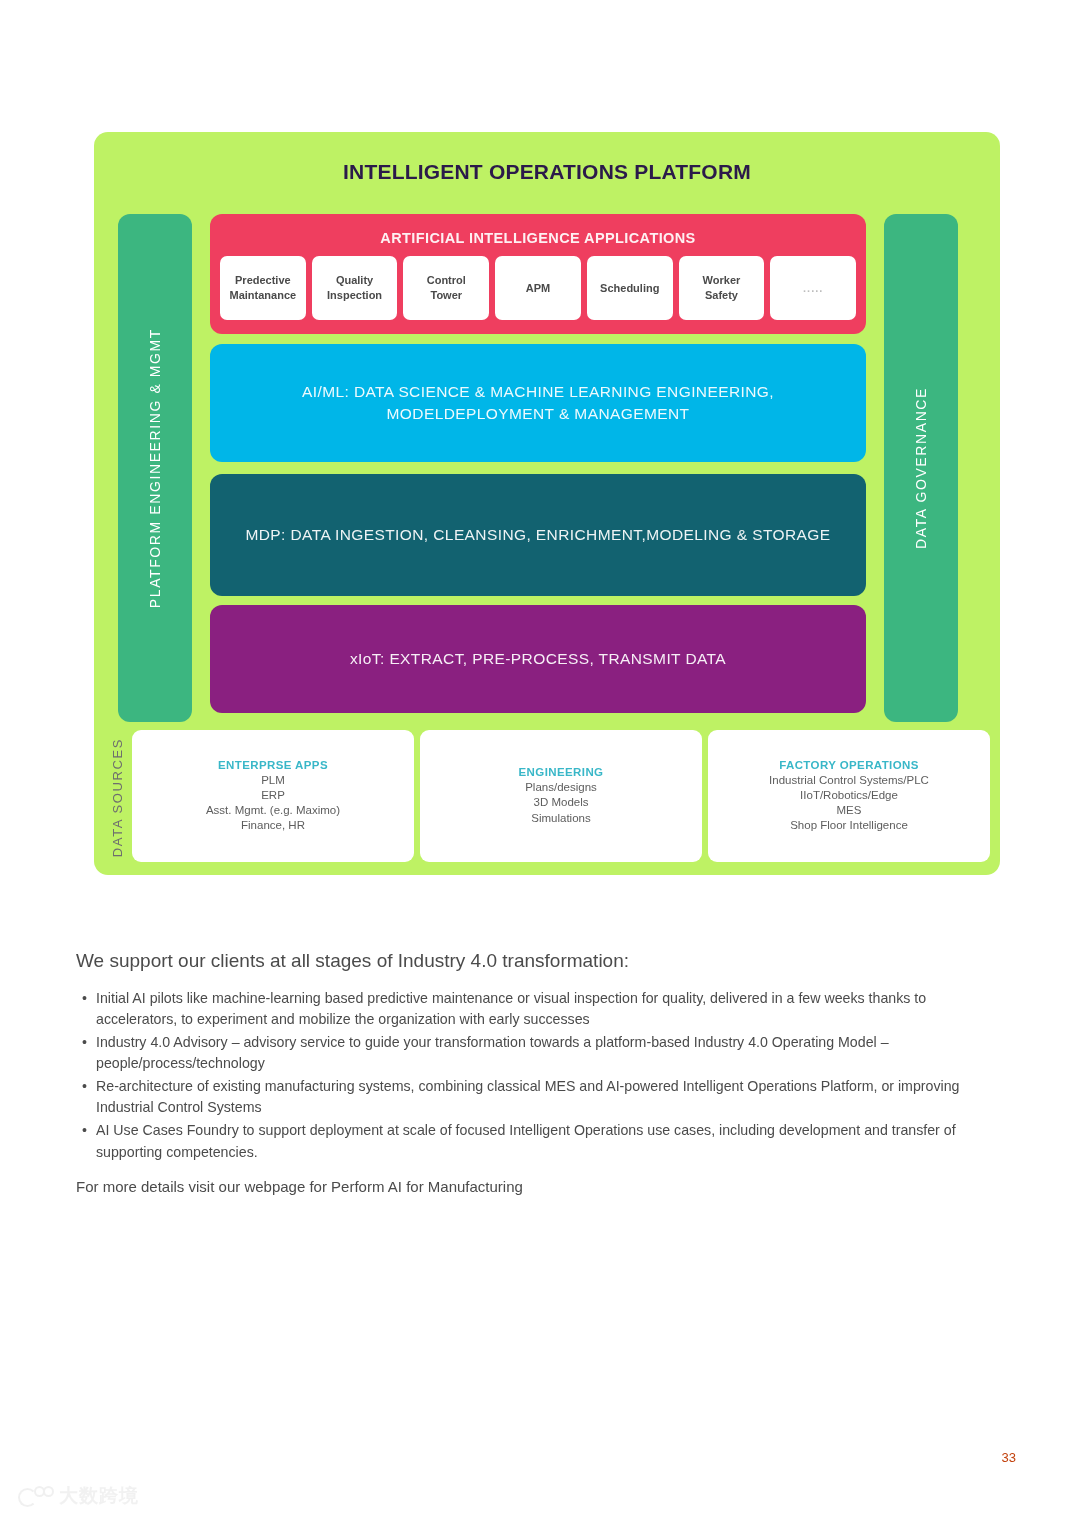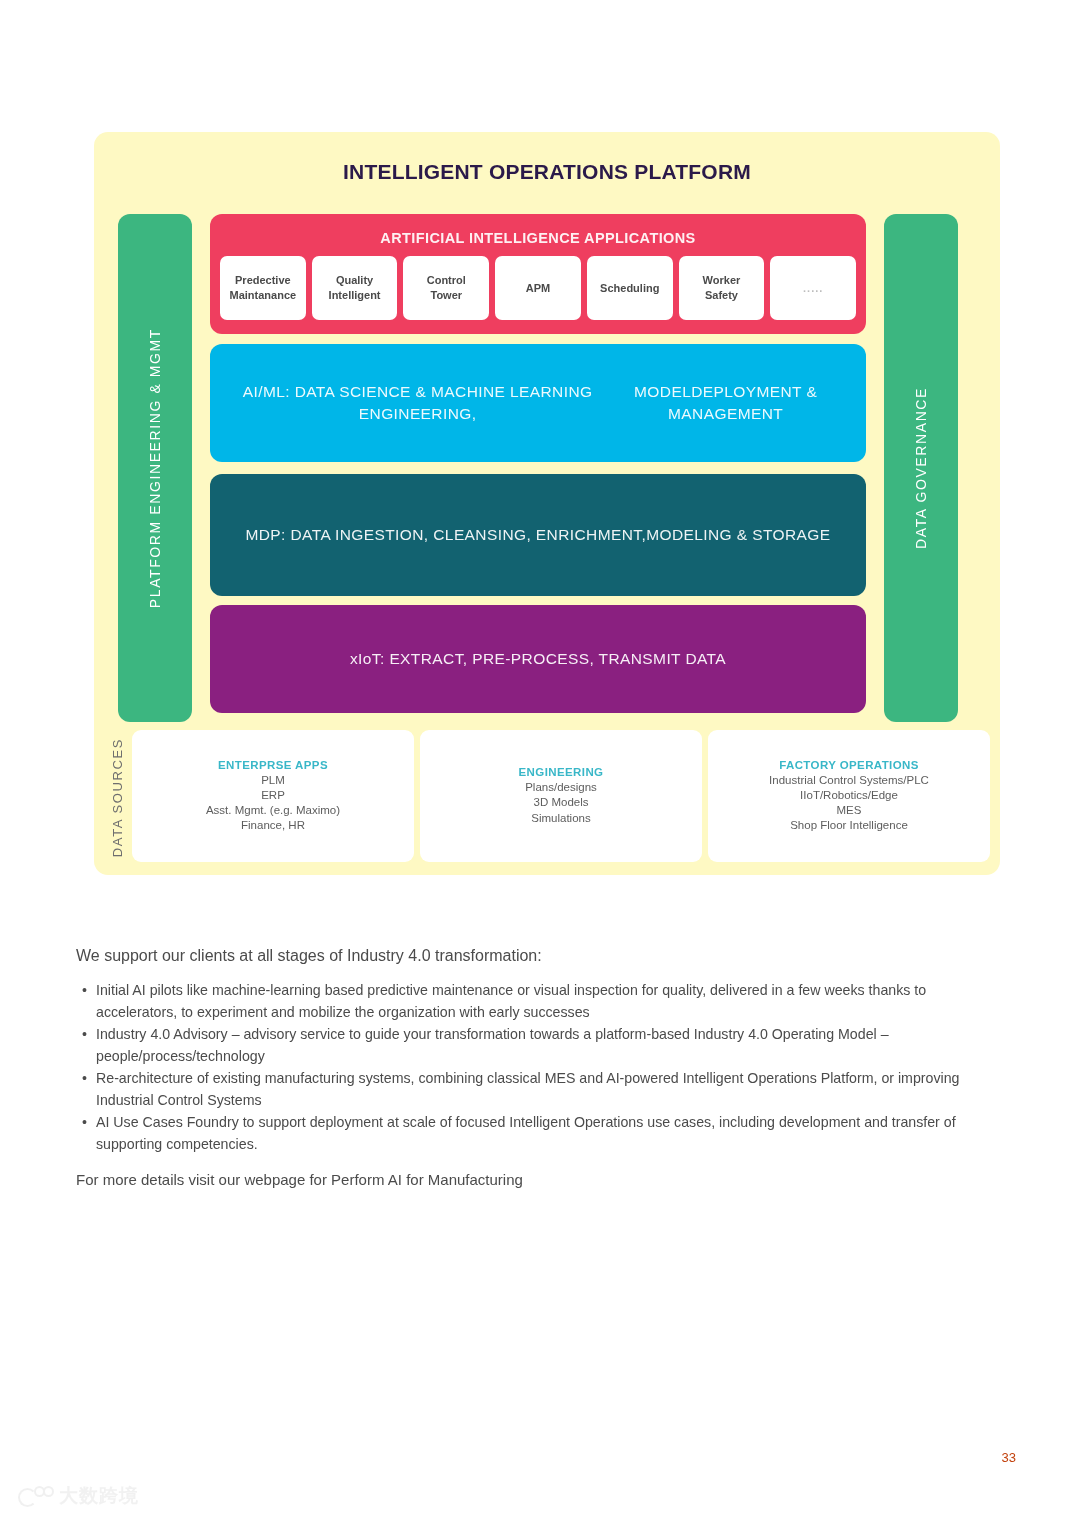--- a/index.html
+++ b/index.html
@@ -15,21 +15,21 @@
     overflow: hidden;
   }
 
   
   .diagram-panel {
     position: absolute;
     left: 94px;
     top: 132px;
     width: 906px;
     height: 743px;
-    background: #fef9c3;
+    background: #bef264;
     border-radius: 14px;
   }
 
   .diagram-title {
     position: absolute;
     left: 0;
     top: 28px;
     width: 906px;
     text-align: center;
     font-size: 21px;
@@ -85,20 +85,21 @@
     font-family: "Liberation Sans", sans-serif;
   }
 
   .band-center-text {
     position: absolute;
     left: 0;
     top: 0;
     width: 100%;
     height: 100%;
     display: flex;
+    flex-direction: column;
     align-items: center;
     justify-content: center;
     color: rgba(255,255,255,.93);
     font-size: 15.5px;
     letter-spacing: .4px;
     line-height: 1.45;
     text-align: center;
     font-family: "Liberation Sans", sans-serif;
     padding: 0 20px;
     box-sizing: border-box;
@@ -189,21 +190,21 @@
   
   .copy {
     position: absolute;
     left: 76px;
     top: 928px;
     width: 930px;
     font-family: "Liberation Sans", sans-serif;
     color: #4b4b4b;
   }
   .copy .lead {
-    font-size: 16px;
+    font-size: 19px;
     line-height: 1.5;
     margin-bottom: 12px;
   }
   .bullets { list-style: none; margin: 0; padding: 0; }
   .bullets li {
     position: relative;
     padding-left: 20px;
     font-size: 14.2px;
     line-height: 1.52;
     margin-bottom: 1px;
@@ -284,21 +285,21 @@
   <div class="side-pillar pillar-right">
     <span class="vtext">DATA GOVERNANCE</span>
   </div>
 
   <div class="band band-ai">
     <div class="band-heading">ARTIFICIAL INTELLIGENCE APPLICATIONS</div>
     <div class="app-chips">
       <div class="app-chip">Predective
 Maintanance</div>
       <div class="app-chip">Quality
-Intelligent</div>
+Inspection</div>
       <div class="app-chip">Control
 Tower</div>
       <div class="app-chip">APM</div>
       <div class="app-chip">Scheduling</div>
       <div class="app-chip">Worker
 Safety</div>
       <div class="app-chip ellipsis">.....</div>
     </div>
   </div>
 

